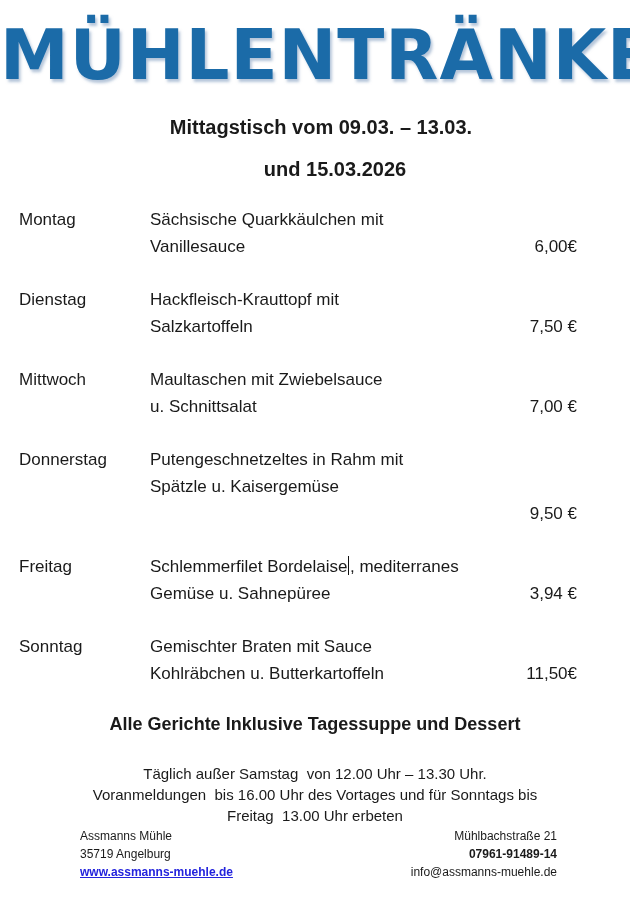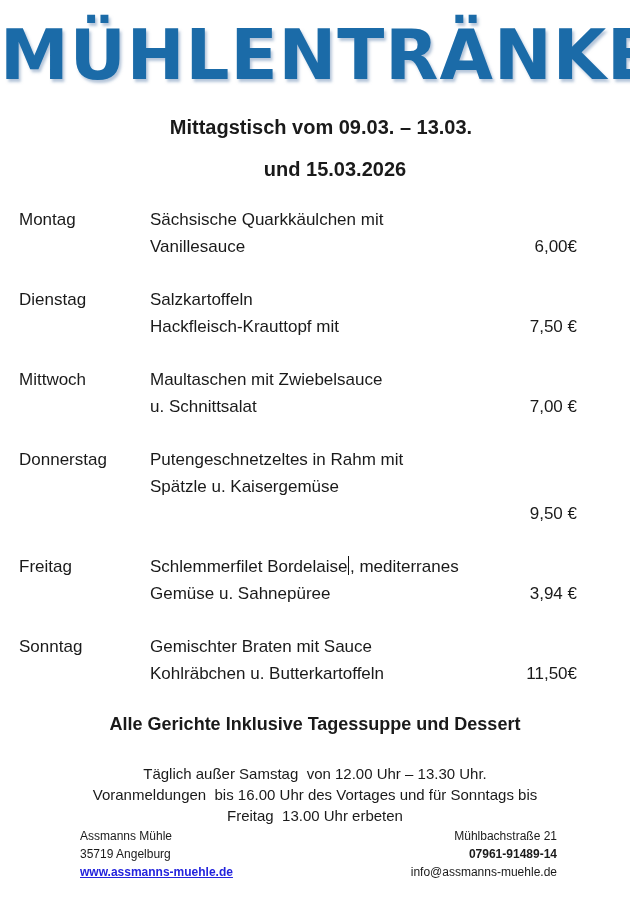--- a/index.html
+++ b/index.html
@@ -107,22 +107,22 @@
       <div class="dish">
           <div class="dish-line">Sächsische Quarkkäulchen mit</div>
           <div class="dish-line">Vanillesauce</div>
         </div>
       <div class="price">6,00€</div>
     </div>
 
     <div class="menu-row">
       <div class="day">Dienstag</div>
       <div class="dish">
+          <div class="dish-line">Hackfleisch-Krauttopf mit</div>
           <div class="dish-line">Salzkartoffeln</div>
-          <div class="dish-line">Hackfleisch-Krauttopf mit</div>
         </div>
       <div class="price">7,50 €</div>
     </div>
 
     <div class="menu-row">
       <div class="day">Mittwoch</div>
       <div class="dish">
           <div class="dish-line">Maultaschen mit Zwiebelsauce</div>
           <div class="dish-line">u. Schnittsalat</div>
         </div>

